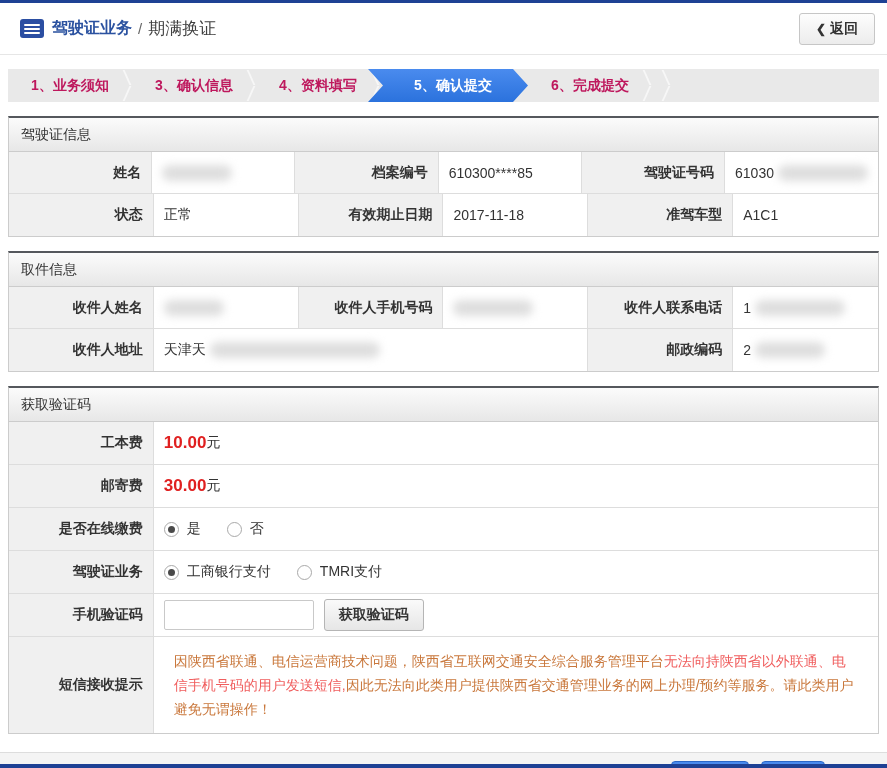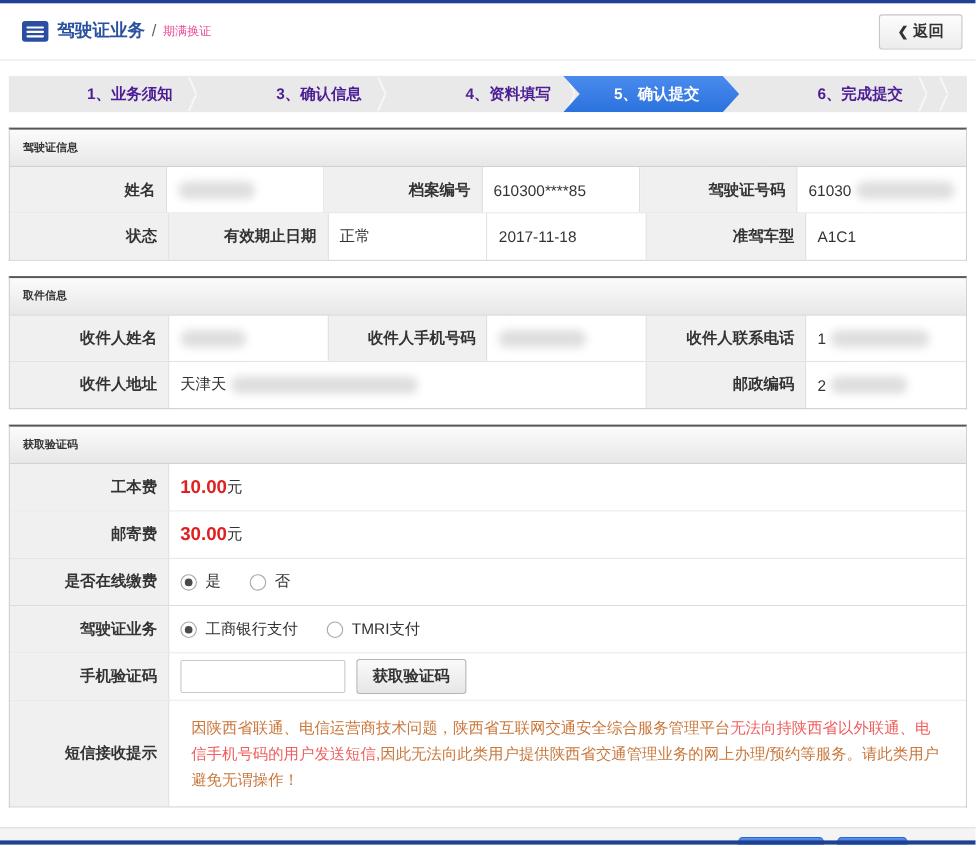--- a/index.html
+++ b/index.html
@@ -15,38 +15,38 @@
     display:flex; align-items:center; padding:0 4px 0 20px;
   }
   .hdr-icon {
     width:24px; height:19px; background:#2b4ea2; border-radius:3px;
     display:inline-flex; flex-direction:column; justify-content:center;
     gap:2px; padding:0 4px; margin-right:8px;
   }
   .hdr-icon i { display:block; height:2px; background:#fff; border-radius:1px; }
   .hdr-title { color:#2b52a0; font-weight:bold; font-size:16px; }
   .hdr-sep { color:#666; margin:0 6px; font-size:15px; }
-  .hdr-sub { color:#ec4899; font-size:11px; }
+  .hdr-sub { color:#404040; font-size:17px; }
   .back-btn {
     margin-left:auto; margin-right:8px;
     background:linear-gradient(#fdfdfd,#ececec);
     border:1px solid #c6c6c6; border-radius:3px;
     padding:6px 16px; font-size:14px; color:#333; cursor:pointer;
     display:inline-flex; align-items:center; gap:4px; font-weight:bold;
   }
   .back-btn .chev { font-size:12px; color:#333; font-weight:bold; }
   
   .steps {
     margin:14px 8px 0 8px; height:33px; background:#e9e9e9;
     display:flex; overflow:hidden;
   }
   .step {
     position:relative; width:124px; display:flex; align-items:center;
-    justify-content:center; color:#4c1d95; font-weight:bold; font-size:14px;
-    cursor:pointer; flex:0 0 auto;margin-left:48px;
+    justify-content:center; color:#be185d; font-weight:bold; font-size:14px;
+    cursor:pointer; flex:0 0 auto;
   }
   .step:not(.active)::before {
     content:""; position:absolute; right:4px; top:1px; height:15px; width:9px;
     border-right:2px solid #f7f7f7; transform:skewX(24deg);
   }
   .step:not(.active)::after {
     content:""; position:absolute; right:4px; bottom:1px; height:15px; width:9px;
     border-right:2px solid #f7f7f7; transform:skewX(-24deg);
   }
   .step.active {
@@ -63,22 +63,22 @@
   .step-filler::after {
     content:""; position:absolute; left:4px; bottom:1px; height:15px; width:9px;
     border-right:2px solid #f7f7f7; transform:skewX(-24deg);
   }
   
   .section {
     margin:14px 8px 0 8px; border:1px solid #ccc; border-top:2px solid #55585d;
     background:#fff;
   }
   .section-title {
-    height:34px; line-height:33px; padding-left:12px; font-weight:bold;
-    color:#333; font-size:10px; background:linear-gradient(#fbfbfb,#e7e7e7);
+    height:34px; line-height:33px; padding-left:12px; font-weight:normal;
+    color:#333; font-size:14px; background:linear-gradient(#fbfbfb,#e7e7e7);
     border-bottom:1px solid #ccc;
   }
   .grid-row { display:grid; border-bottom:1px solid #ddd; min-height:42px; }
   .grid-row:last-child { border-bottom:none; }
   .row-6 { grid-template-columns:repeat(6,1fr); }
   .row-addr { grid-template-columns:1fr 3fr 1fr 1fr; }
   .row-pay { grid-template-columns:1fr 5fr; }
   .cell { display:flex; align-items:center; padding:4px 10px; border-right:1px solid #ddd; }
   .grid-row .cell:last-child { border-right:none; }
   .cell.lbl { background:#f0f0f0; justify-content:flex-end; text-align:left; font-weight:bold; color:#333; }
@@ -165,22 +165,22 @@
       <div class="cell lbl">档案编号</div>
       <div class="cell val">610300****85</div>
       <div class="cell lbl">驾驶证号码</div>
       <div class="cell val">
         <span class="prefix">61030</span>
         <span class="redact w90"></span>
       </div>
     </div>
     <div class="grid-row row-6">
       <div class="cell lbl">状态</div>
+      <div class="cell val">正常</div>
       <div class="cell lbl">有效期止日期</div>
-      <div class="cell val">正常</div>
       <div class="cell val">2017-11-18</div>
       <div class="cell lbl">准驾车型</div>
       <div class="cell val">A1C1</div>
     </div>
   </div>
 
   <div class="section">
     <div class="section-title">取件信息</div>
     <div class="grid-row row-6">
       <div class="cell lbl">收件人姓名</div>

